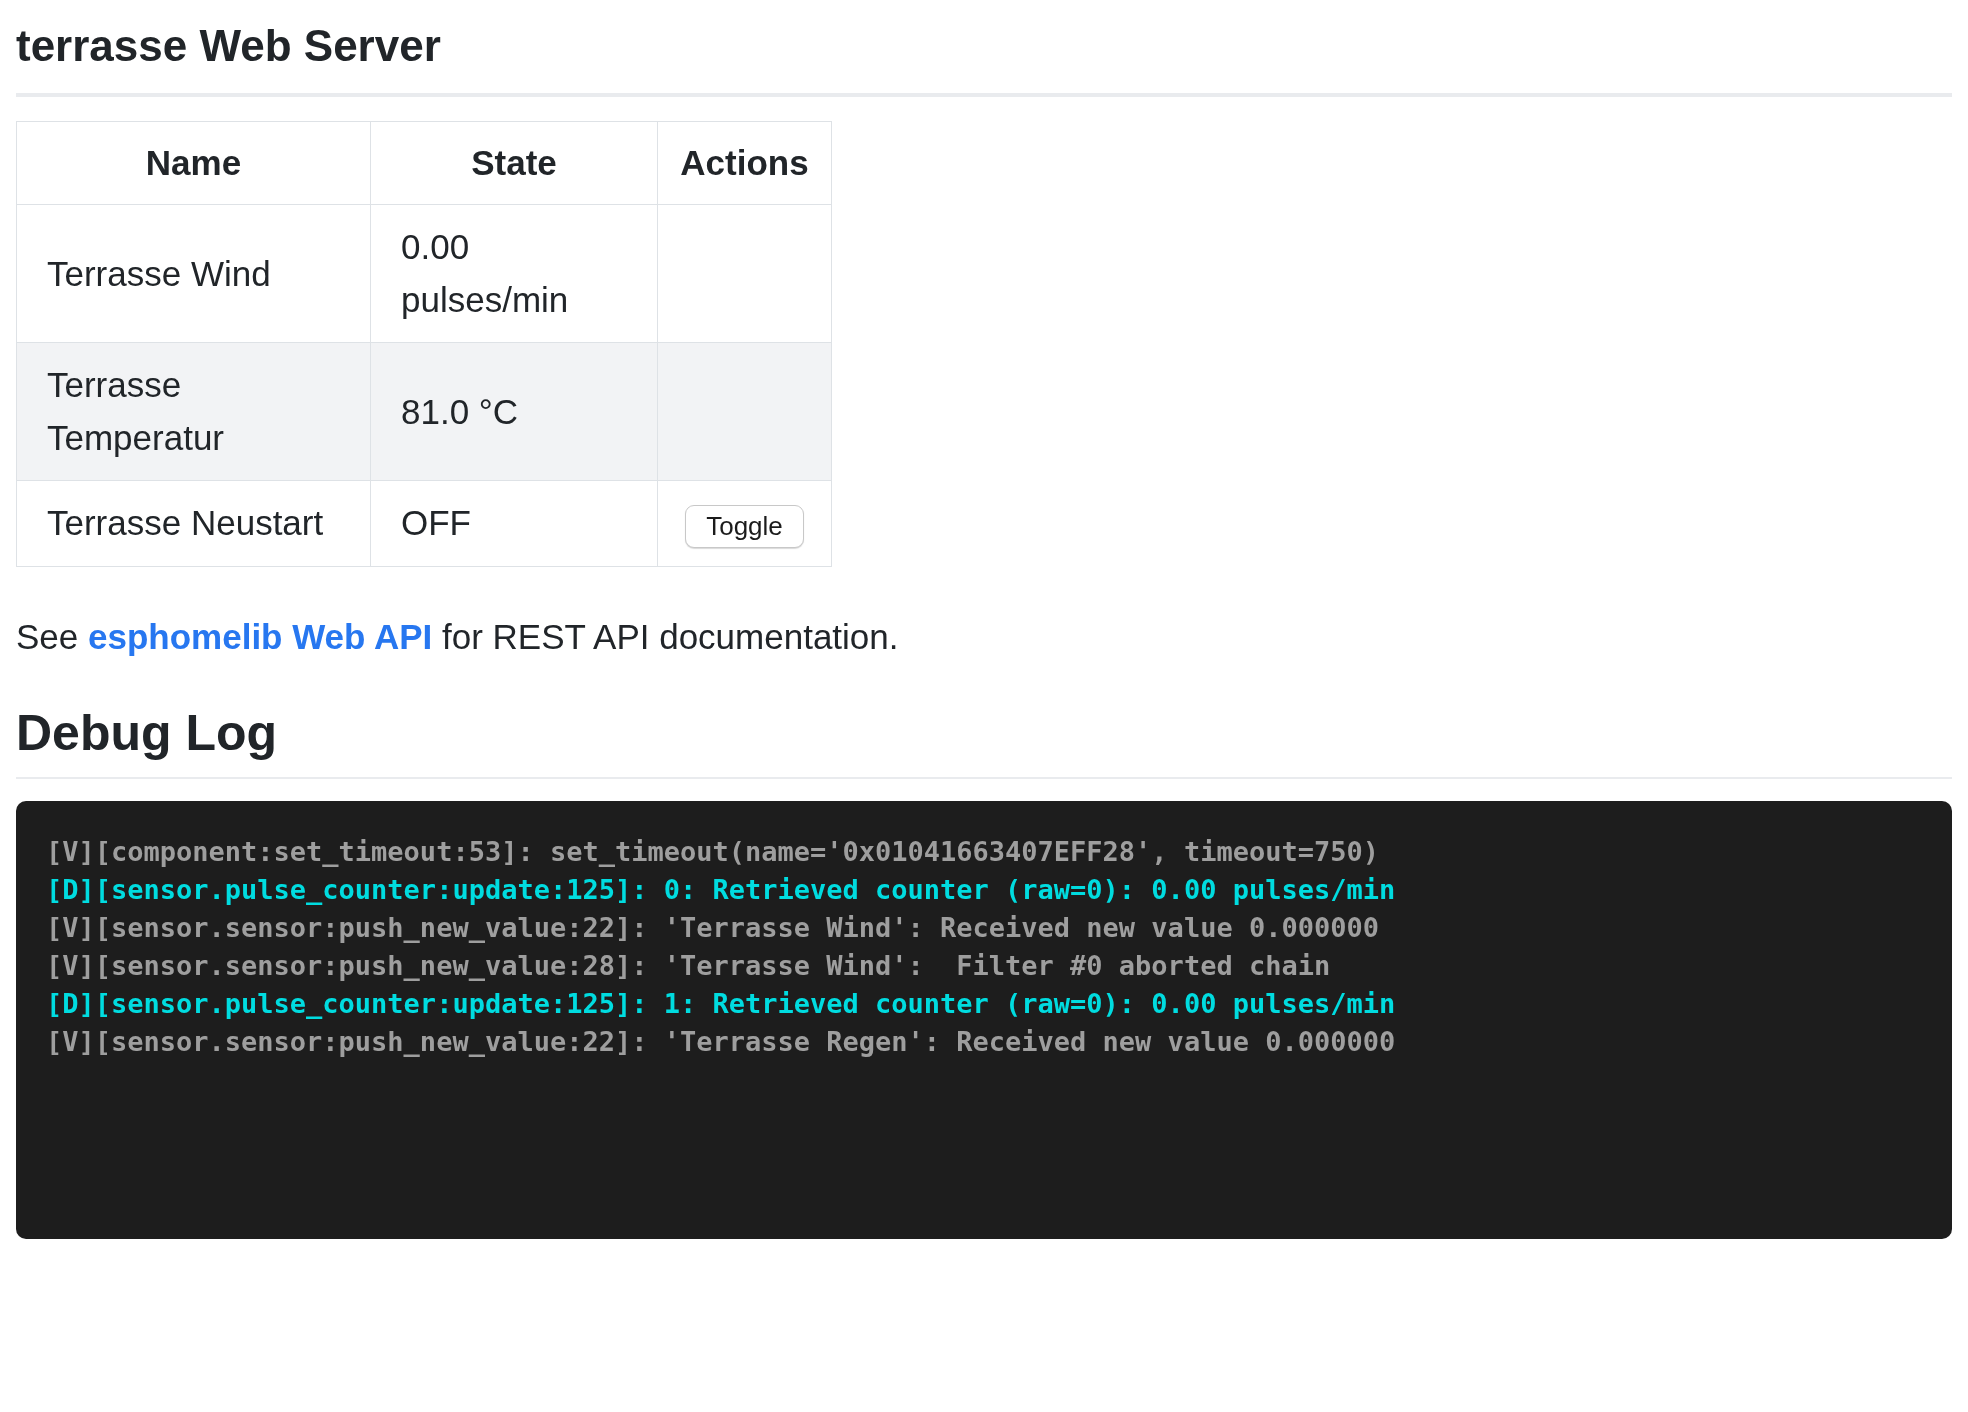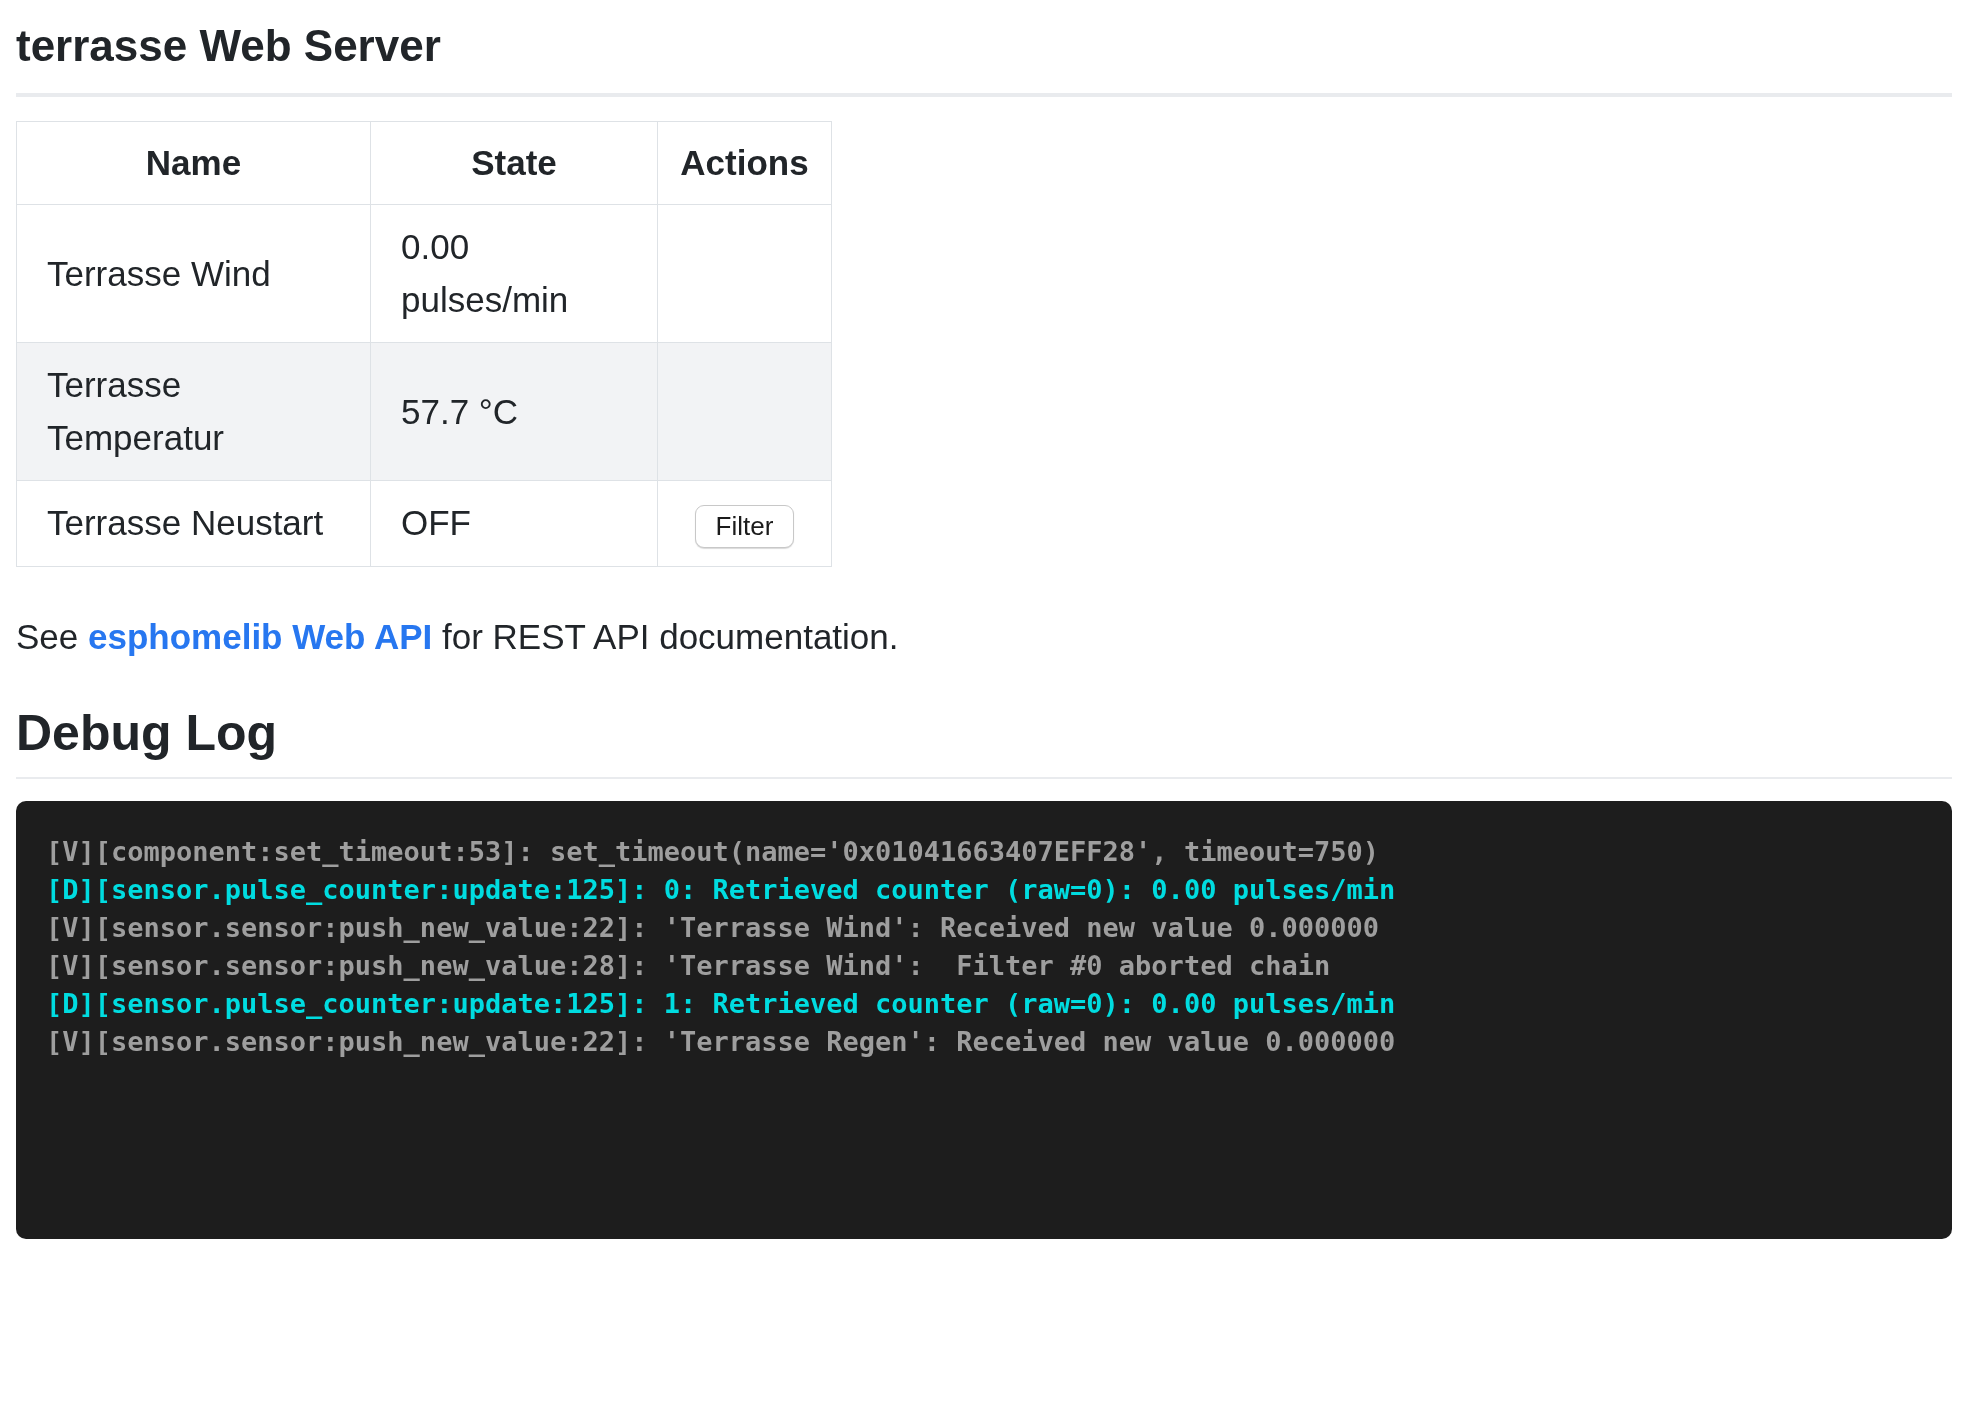--- a/index.html
+++ b/index.html
@@ -83,27 +83,27 @@
         </tr>
       </thead>
       <tbody id="states-tbody">
           <tr>
             <td>Terrasse Wind</td>
             <td>0.00 pulses/min</td>
             <td class="action-cell"></td>
           </tr>
           <tr>
             <td>Terrasse Temperatur</td>
-            <td>57.7 °C</td>
+            <td>81.0 °C</td>
             <td class="action-cell"></td>
           </tr>
           <tr>
             <td>Terrasse Neustart</td>
             <td>OFF</td>
-            <td class="action-cell"><button class="toggle">Filter</button></td>
+            <td class="action-cell"><button class="toggle">Toggle</button></td>
           </tr>
         </tbody>
     </table>
 
     <p class="api-note"><span>See </span><a href="#">esphomelib Web API</a><span> for REST API documentation.</span></p>
   </section>
 
   <section>
     <h2 class="debug">Debug Log</h2>
     <hr>

